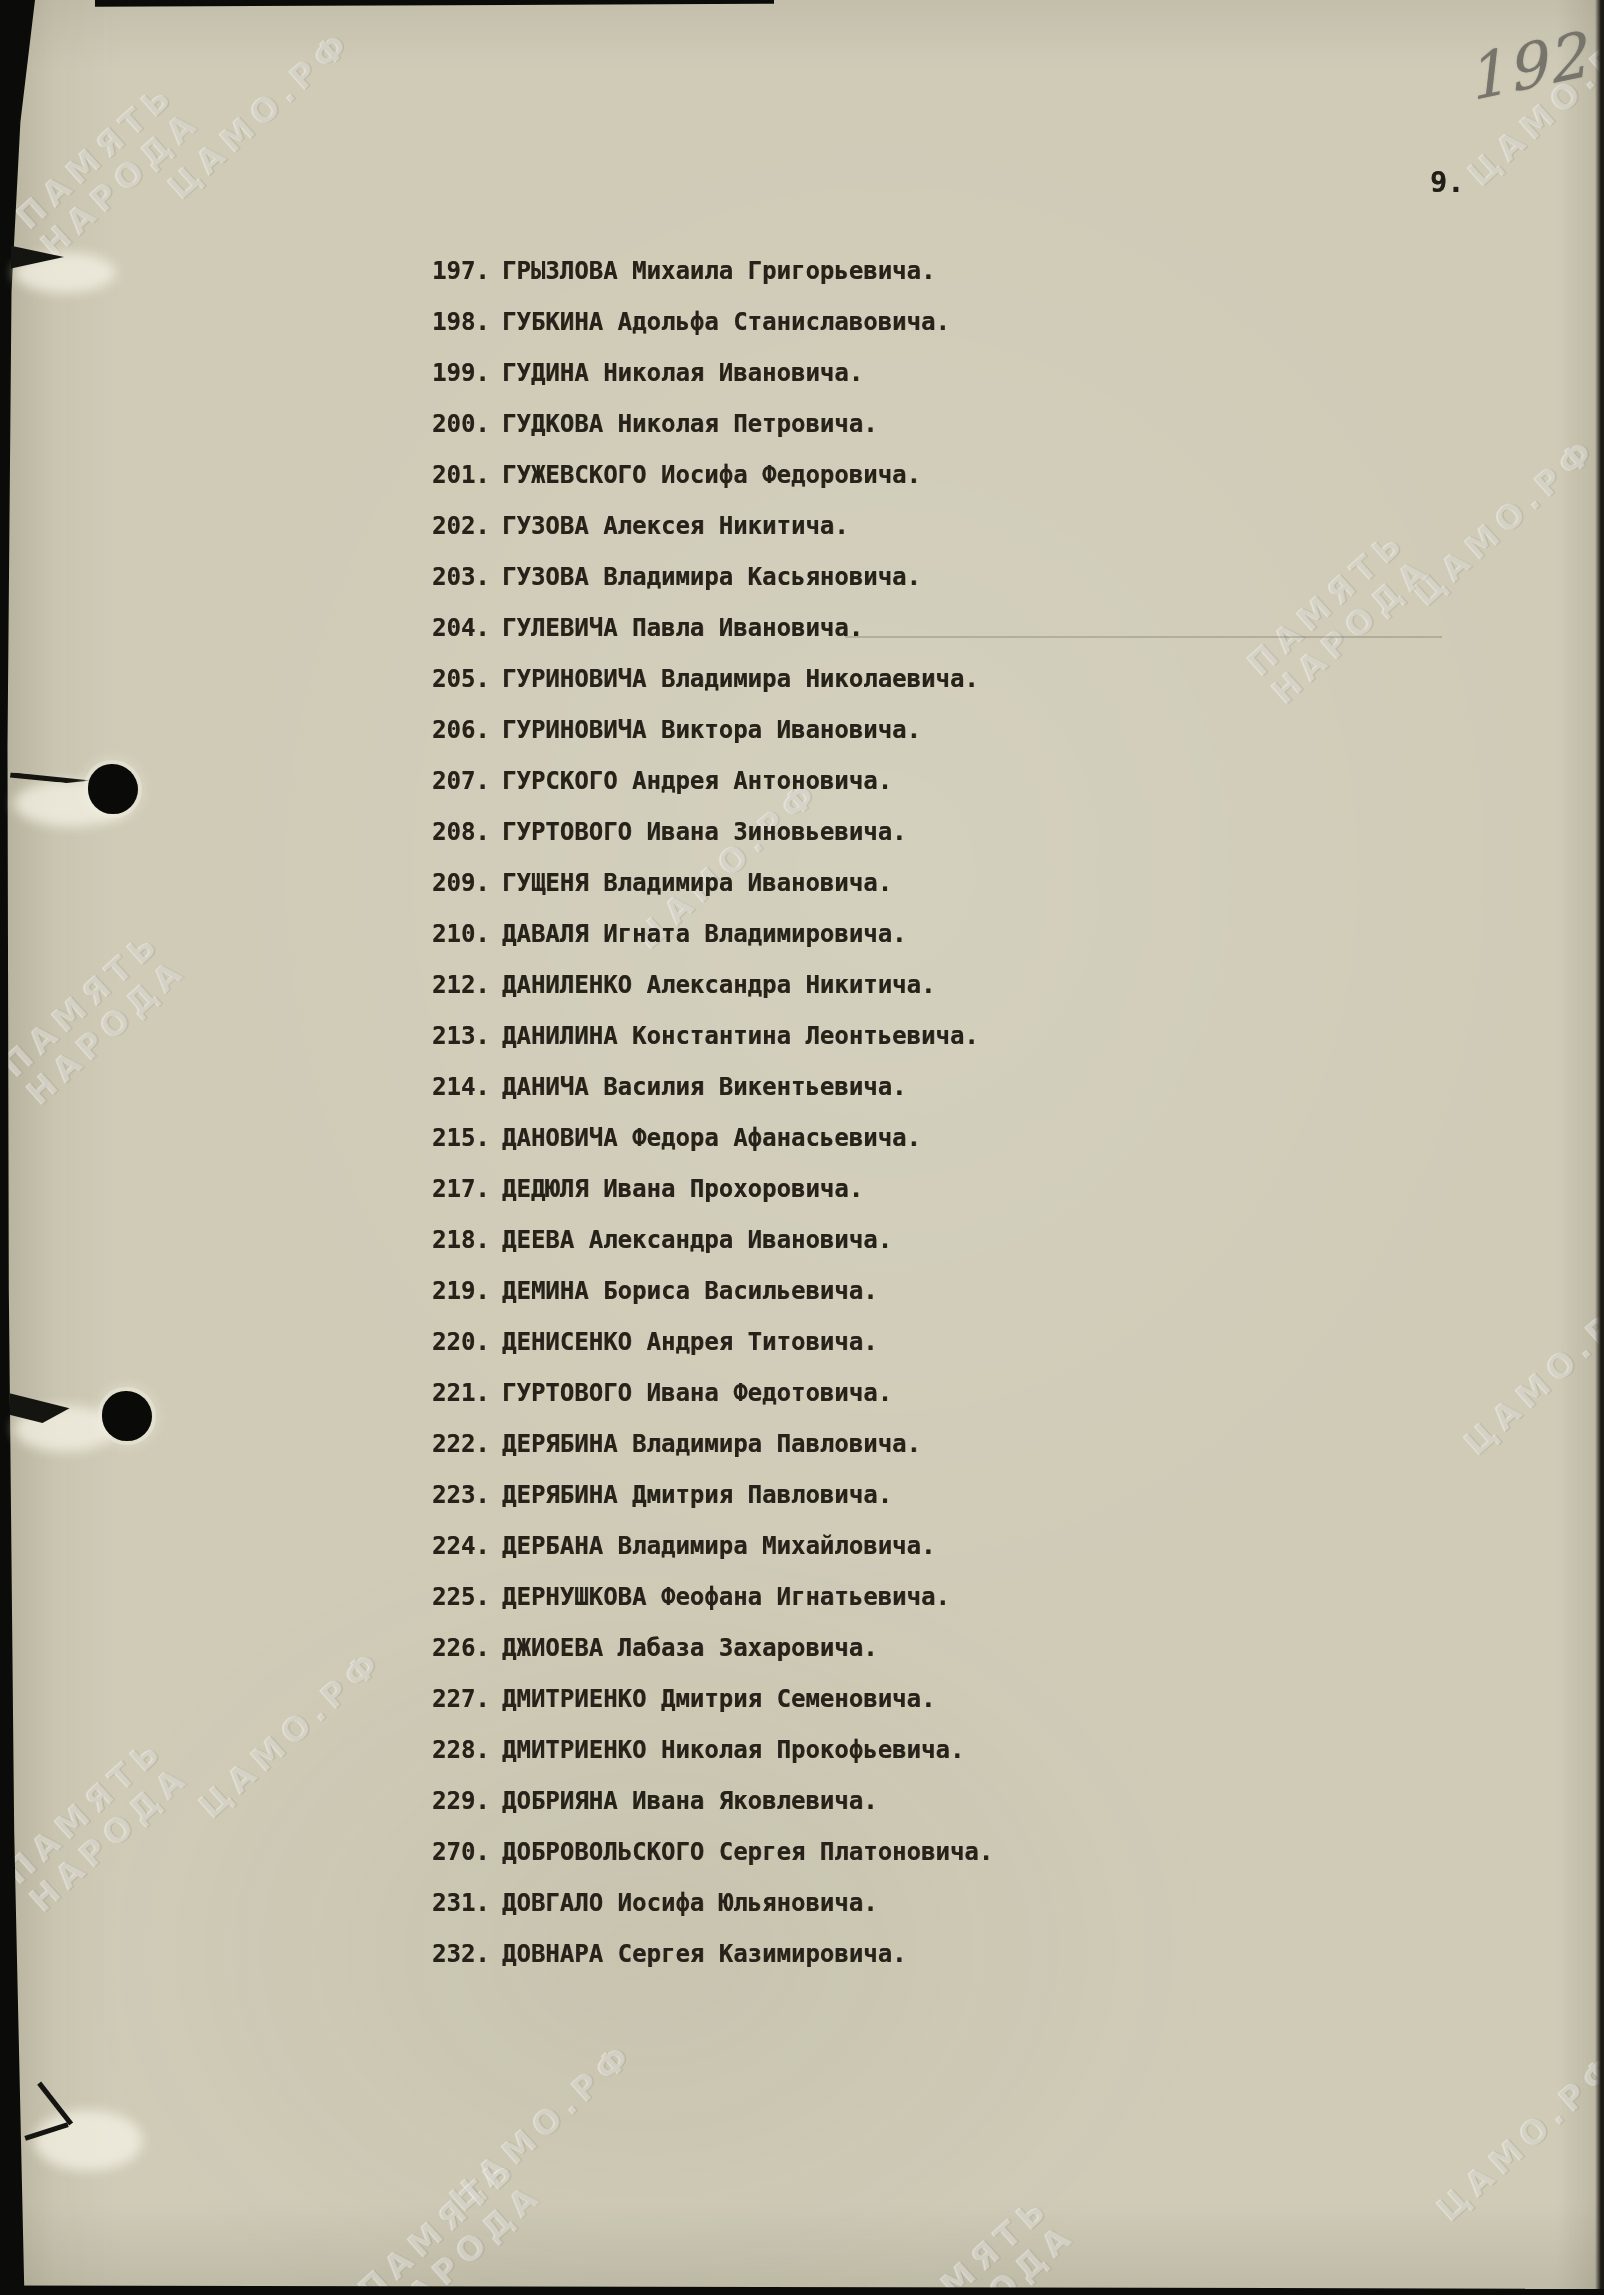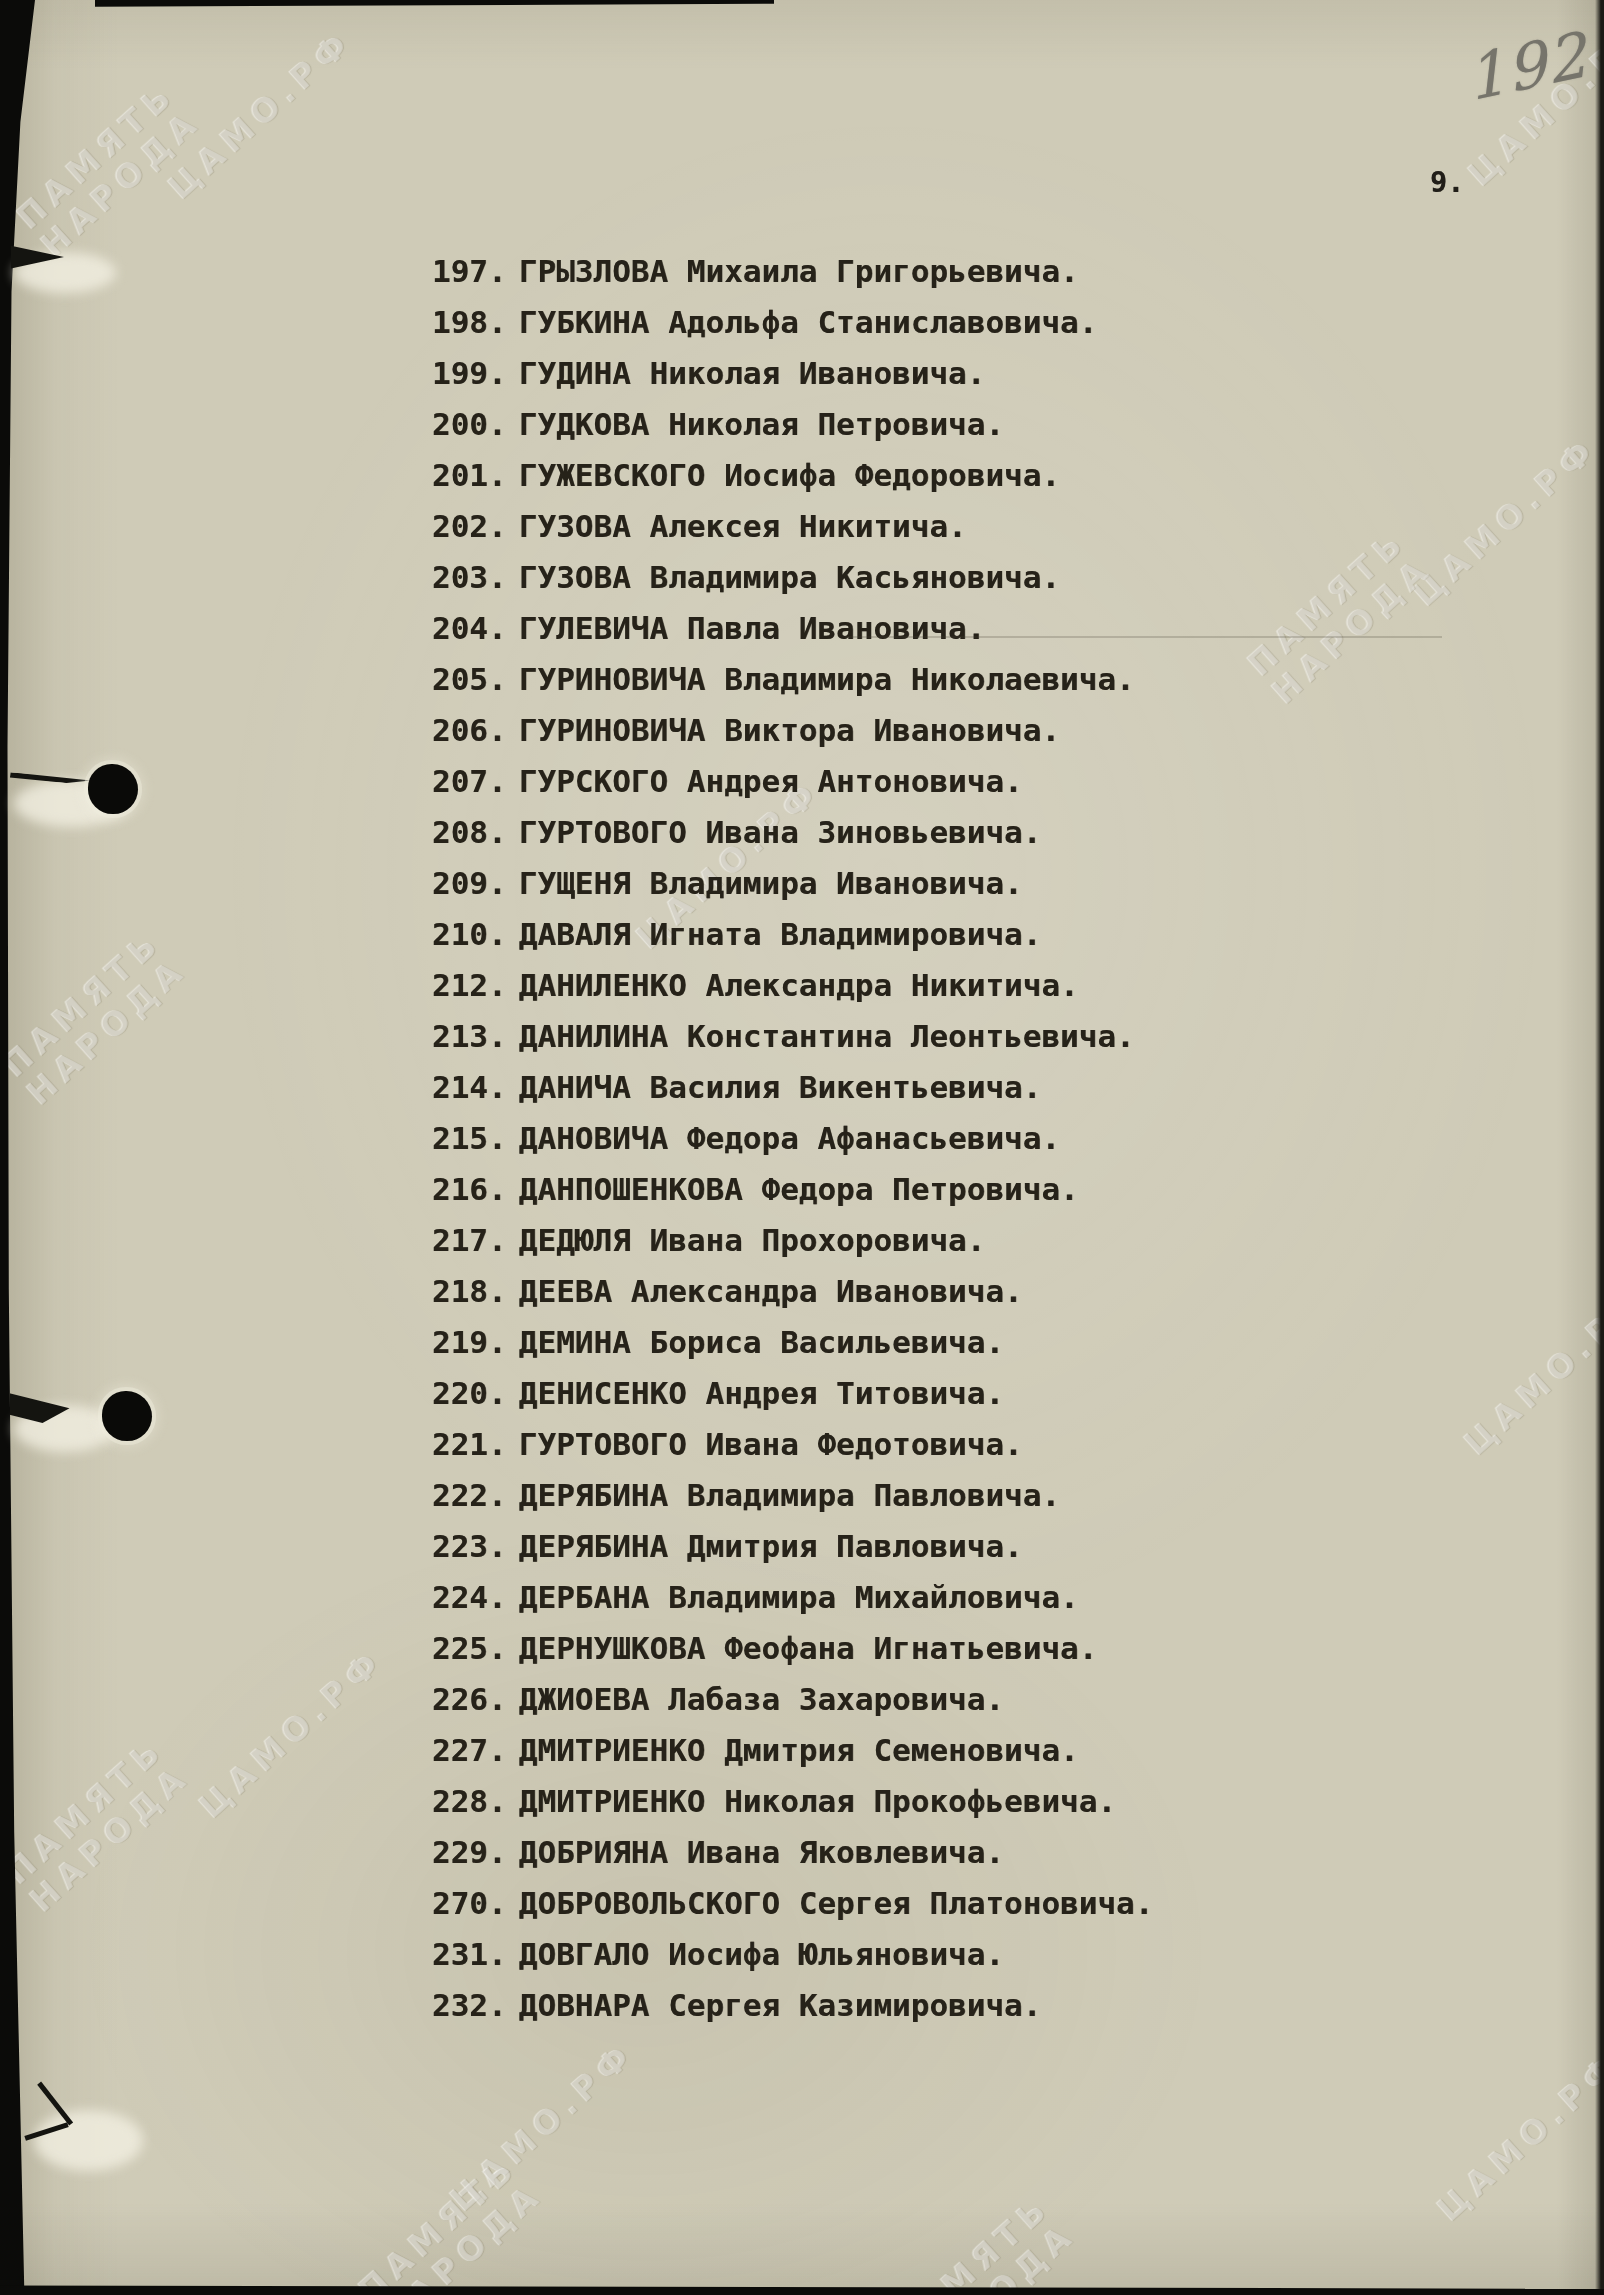--- a/index.html
+++ b/index.html
@@ -80,21 +80,21 @@
   }
   
   .pagenum{
     position:absolute;left:1430px;top:166px;
     font-size:28.5px;font-weight:bold;color:#211e18;
     text-shadow:0.3px 0.3px 0.5px rgba(33,30,24,0.65);
   }
   
   .list{
     position:absolute;left:432px;top:246px;width:1018px;
-    font-size:31px;font-weight:bold;color:#262219;
+    font-size:24px;font-weight:bold;color:#262219;
     line-height:51px;white-space:nowrap;
     text-shadow:0.4px 0.4px 0.6px rgba(38,34,25,0.55);
   }
   .row{height:51px;}
   .row .num{display:inline-block;margin-right:12.2px;}
   
   .artifact-line{
     position:absolute;left:845px;top:636px;width:597px;height:2px;
     background:rgba(70,65,50,0.22);
   }
@@ -190,21 +190,20 @@
       <div class="row"><span class="num">205.</span><span class="nm">ГУРИНОВИЧА Владимира Николаевича.</span></div>
       <div class="row"><span class="num">206.</span><span class="nm">ГУРИНОВИЧА Виктора Ивановича.</span></div>
       <div class="row"><span class="num">207.</span><span class="nm">ГУРСКОГО Андрея Антоновича.</span></div>
       <div class="row"><span class="num">208.</span><span class="nm">ГУРТОВОГО Ивана Зиновьевича.</span></div>
       <div class="row"><span class="num">209.</span><span class="nm">ГУЩЕНЯ Владимира Ивановича.</span></div>
       <div class="row"><span class="num">210.</span><span class="nm">ДАВАЛЯ Игната Владимировича.</span></div>
       <div class="row"><span class="num">212.</span><span class="nm">ДАНИЛЕНКО Александра Никитича.</span></div>
       <div class="row"><span class="num">213.</span><span class="nm">ДАНИЛИНА Константина Леонтьевича.</span></div>
       <div class="row"><span class="num">214.</span><span class="nm">ДАНИЧА Василия Викентьевича.</span></div>
       <div class="row"><span class="num">215.</span><span class="nm">ДАНОВИЧА Федора Афанасьевича.</span></div>
-      <div class="row"><span class="num">216.</span><span class="nm">ДАНПОШЕНКОВА Федора Петровича.</span></div>
       <div class="row"><span class="num">217.</span><span class="nm">ДЕДЮЛЯ Ивана Прохоровича.</span></div>
       <div class="row"><span class="num">218.</span><span class="nm">ДЕЕВА Александра Ивановича.</span></div>
       <div class="row"><span class="num">219.</span><span class="nm">ДЕМИНА Бориса Васильевича.</span></div>
       <div class="row"><span class="num">220.</span><span class="nm">ДЕНИСЕНКО Андрея Титовича.</span></div>
       <div class="row"><span class="num">221.</span><span class="nm">ГУРТОВОГО Ивана Федотовича.</span></div>
       <div class="row"><span class="num">222.</span><span class="nm">ДЕРЯБИНА Владимира Павловича.</span></div>
       <div class="row"><span class="num">223.</span><span class="nm">ДЕРЯБИНА Дмитрия Павловича.</span></div>
       <div class="row"><span class="num">224.</span><span class="nm">ДЕРБАНА Владимира Михайловича.</span></div>
       <div class="row"><span class="num">225.</span><span class="nm">ДЕРНУШКОВА Феофана Игнатьевича.</span></div>
       <div class="row"><span class="num">226.</span><span class="nm">ДЖИОЕВА Лабаза Захаровича.</span></div>

